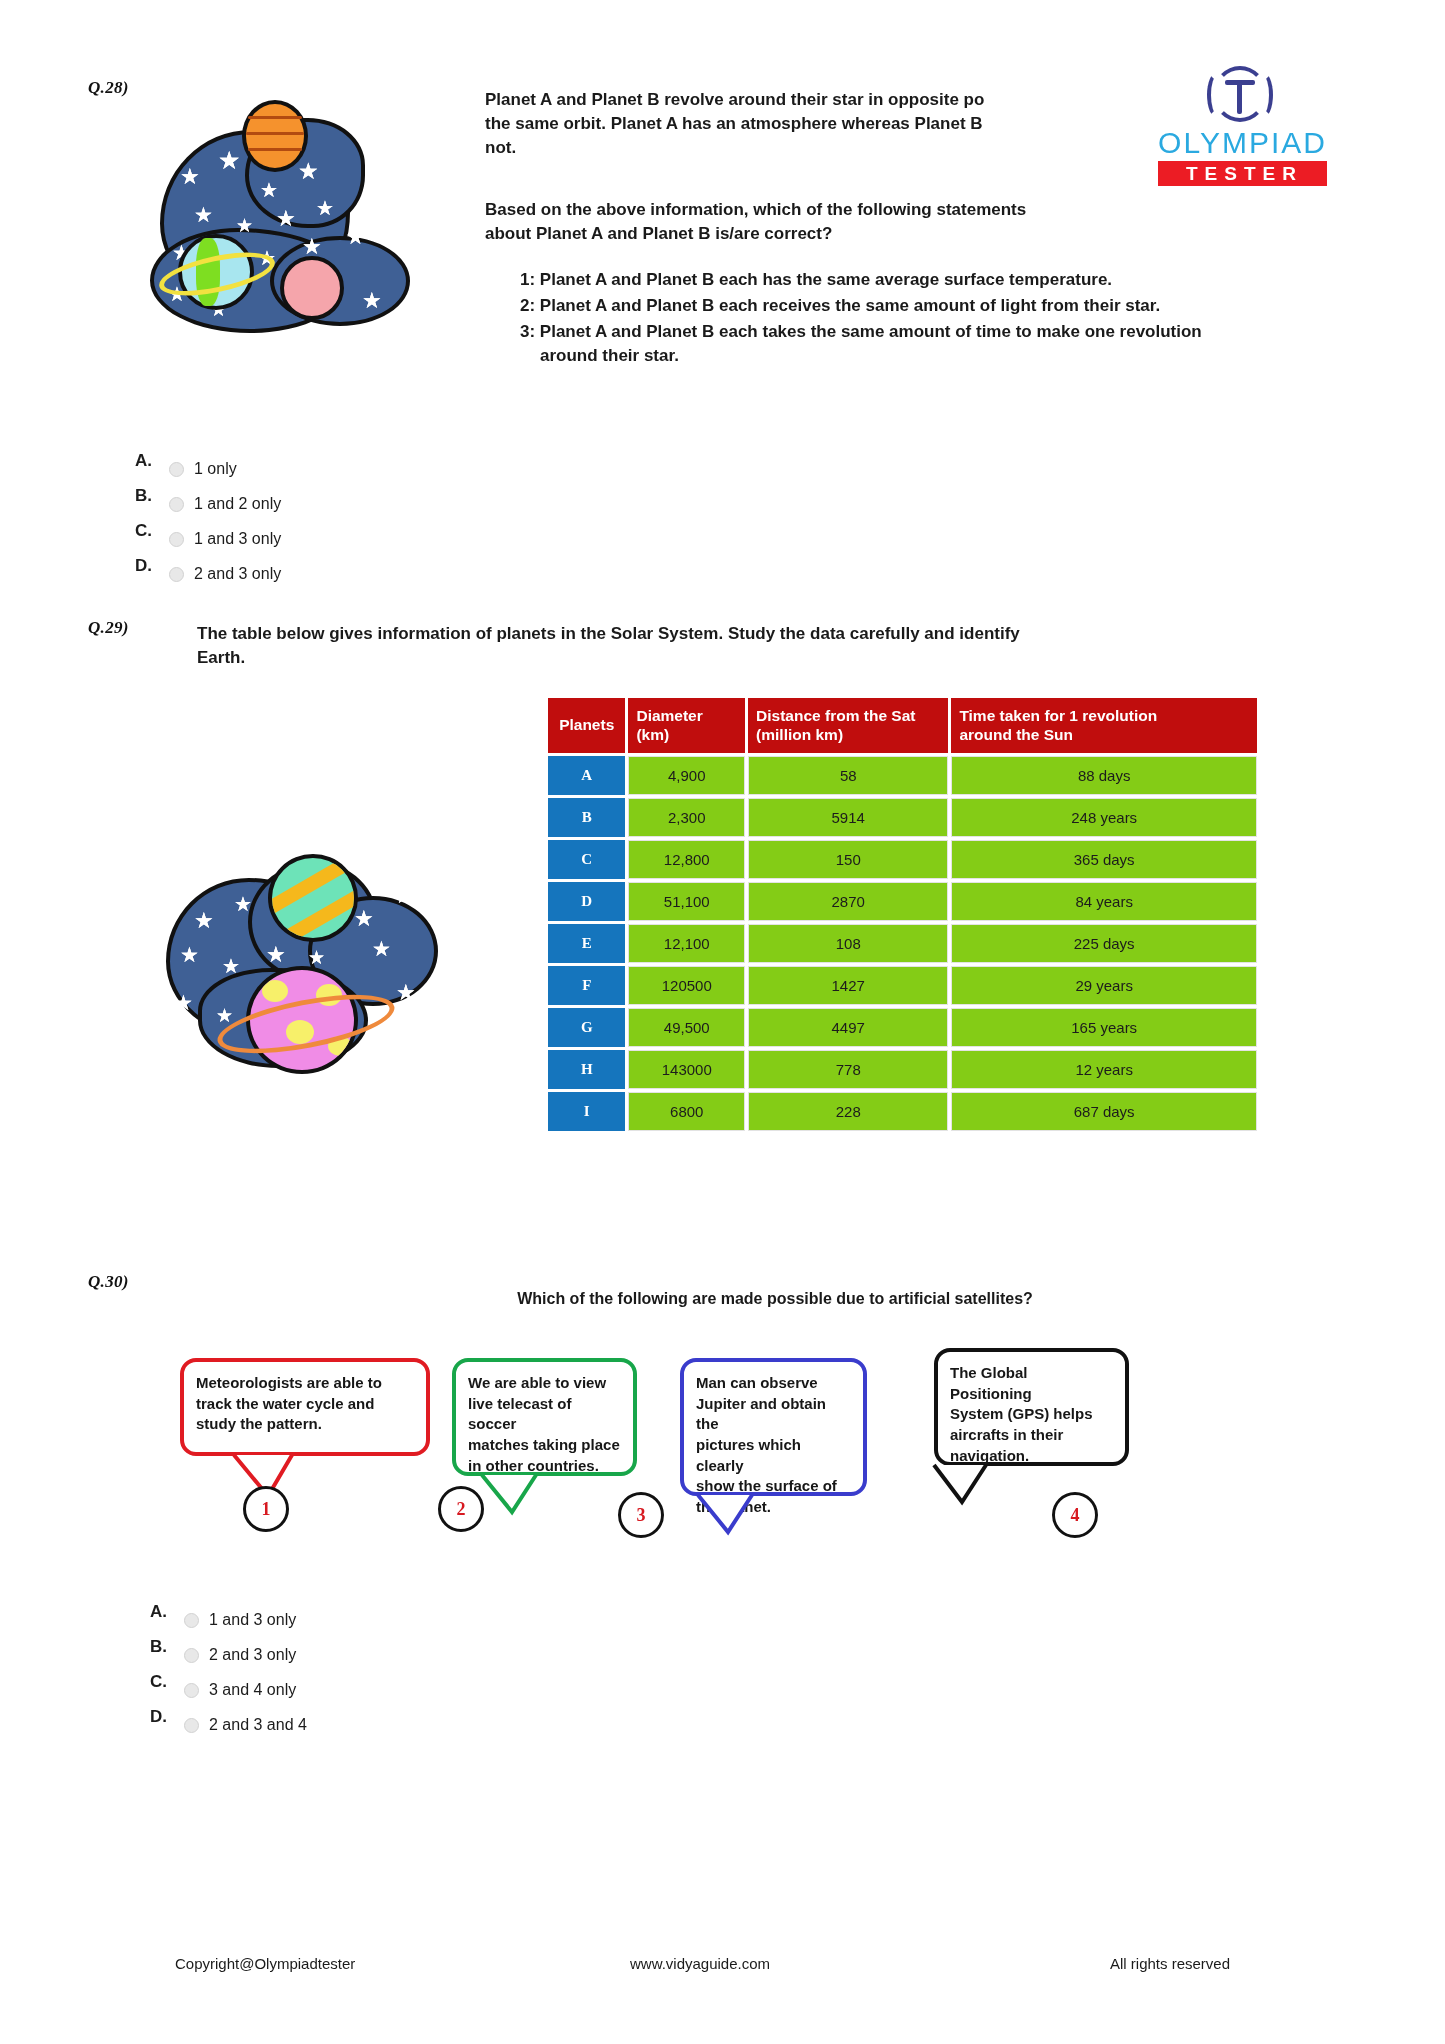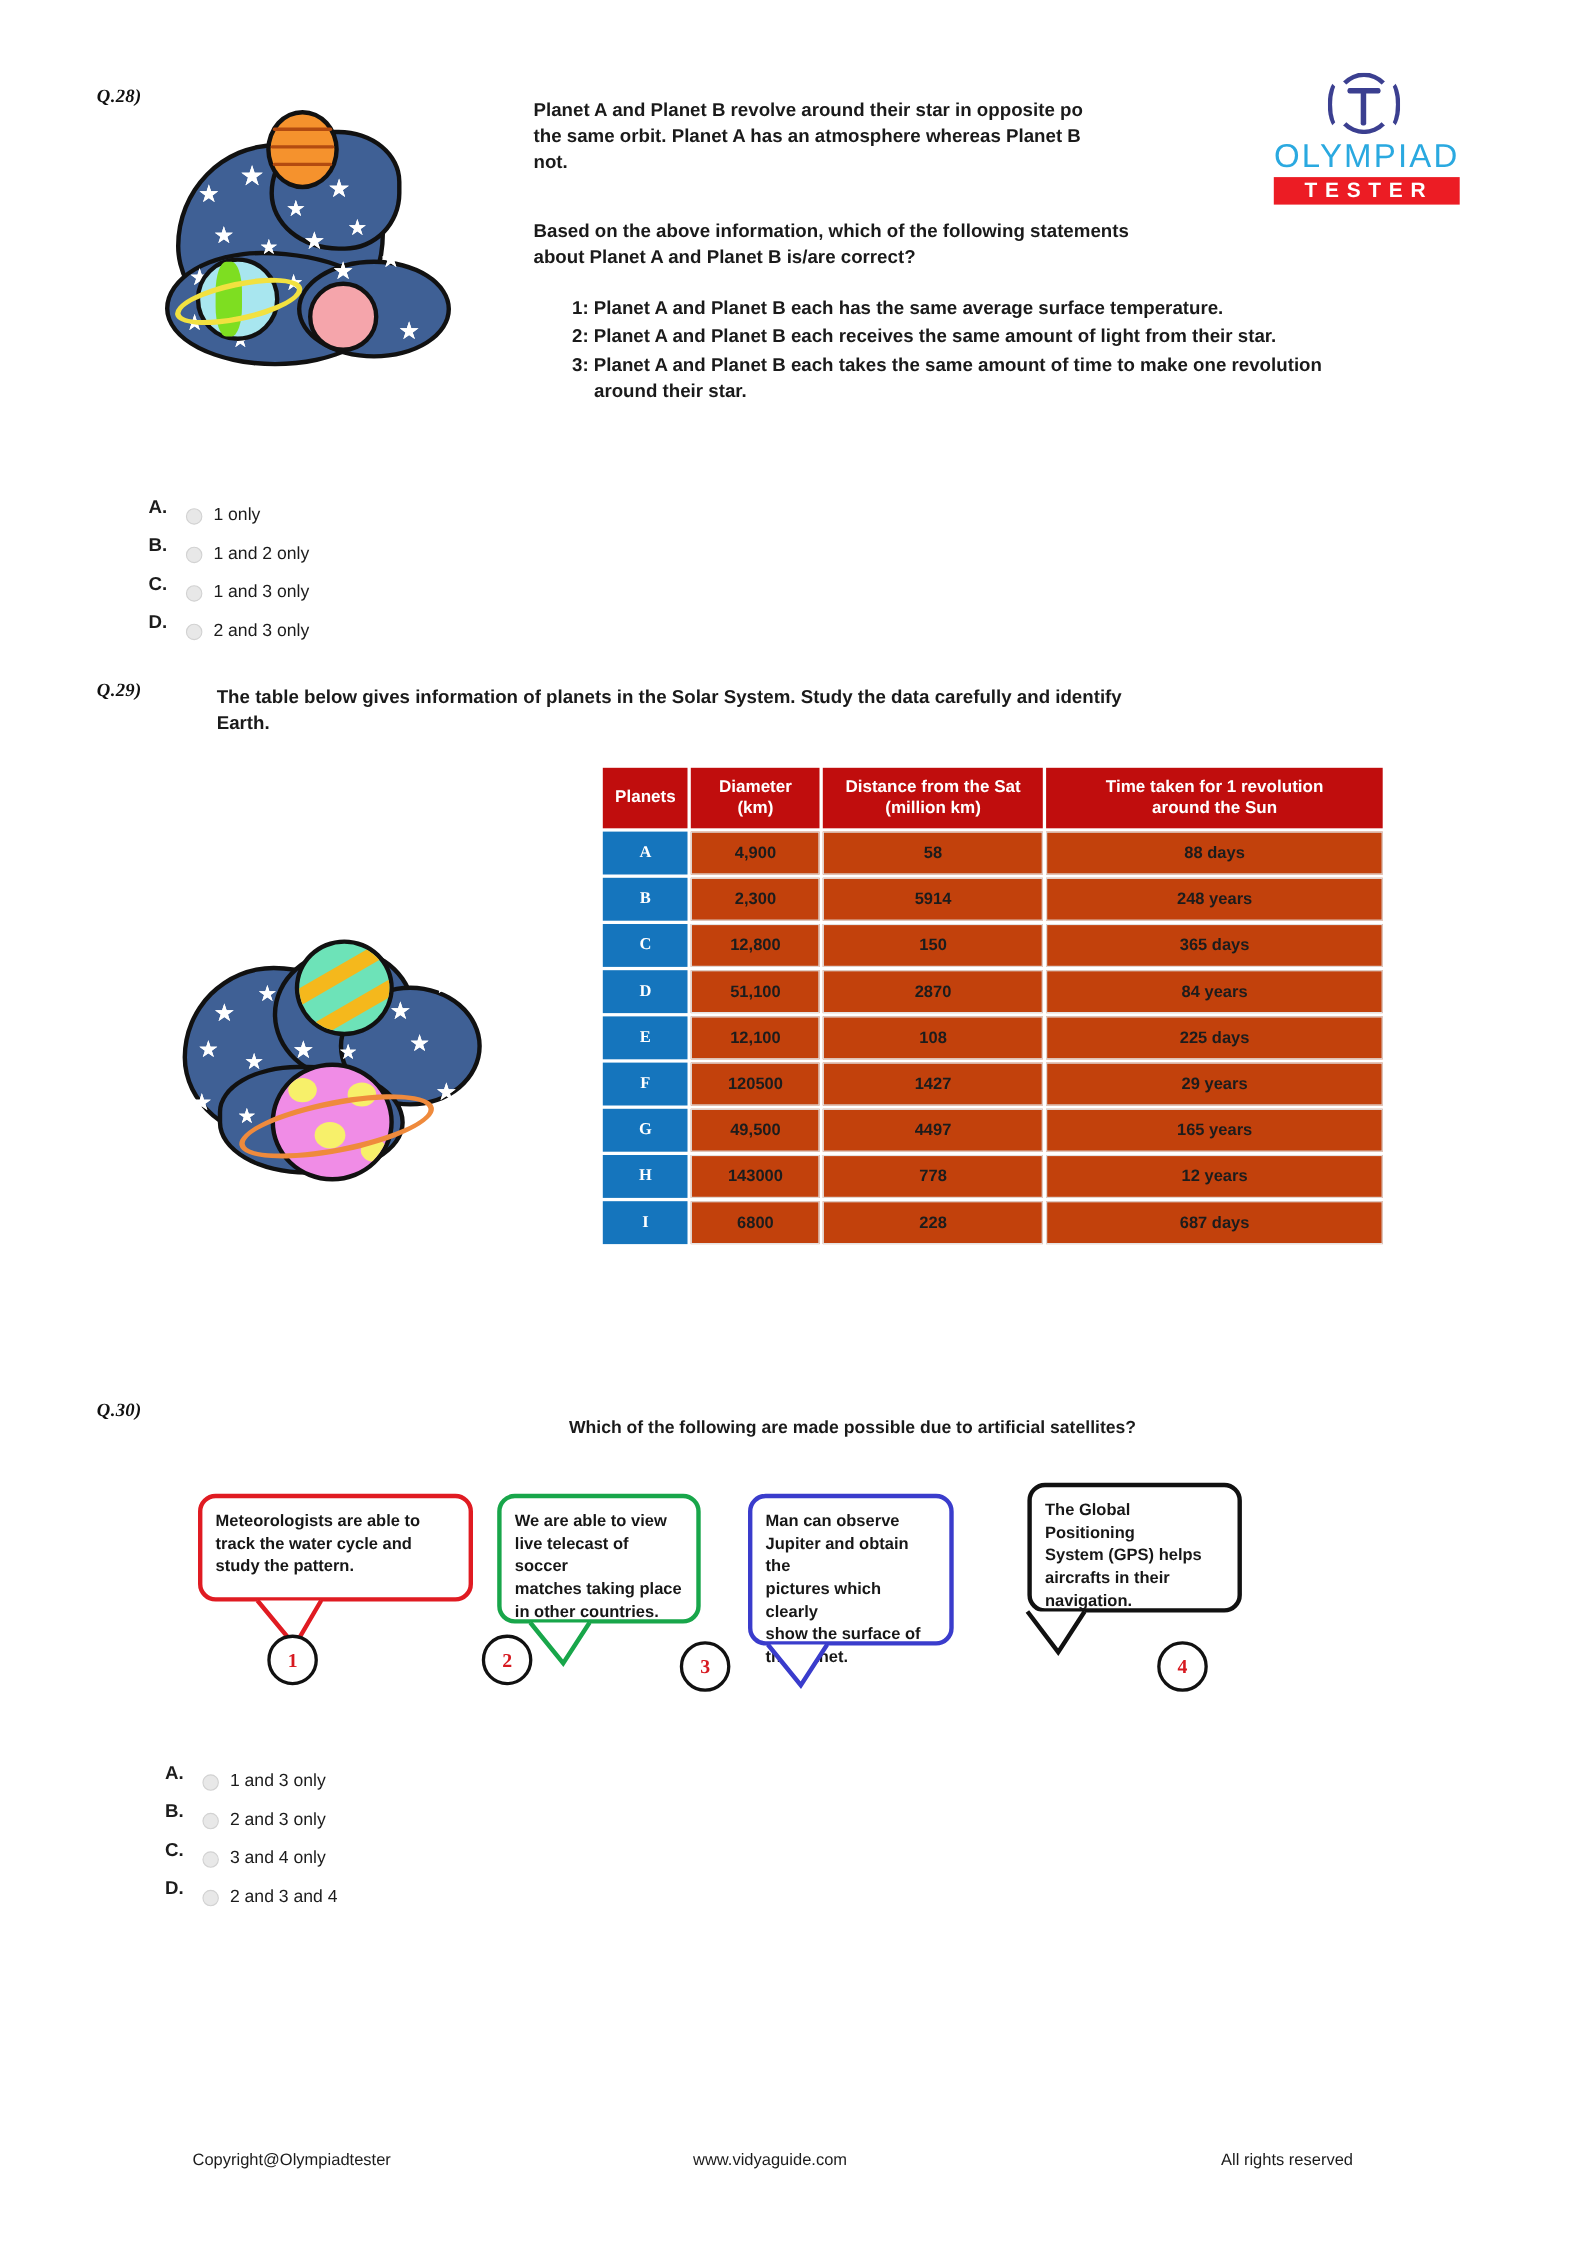--- a/index.html
+++ b/index.html
@@ -168,31 +168,31 @@
     border-collapse: separate;
     border-spacing: 3px;
     background: #ffffff;
     font-family: "Liberation Sans", sans-serif;
   }
   .ptable th {
     background: #c00d0d;
     color: #ffffff;
     font-size: 15.5px;
     font-weight: 700;
-    text-align: center;
+    text-align: left;
     padding: 9px 8px;
     vertical-align: middle;
     line-height: 1.2;
   }
   .ptable th.th-planets { text-align: center; padding: 9px 4px; }
   .ptable td {
-    background: #c2410c;
+    background: #84cc16;
     border: 1px solid #e3e3e3;
     font-size: 15px;
-    font-weight: 700;
+    font-weight: 400;
     color: #1c1c1c;
     text-align: center;
     padding: 10px 6px;
   }
   .ptable td.cell-letter {
     background: #1575bd;
     color: #ffffff;
     font-weight: 700;
     border: none;
     font-size: 15px;

